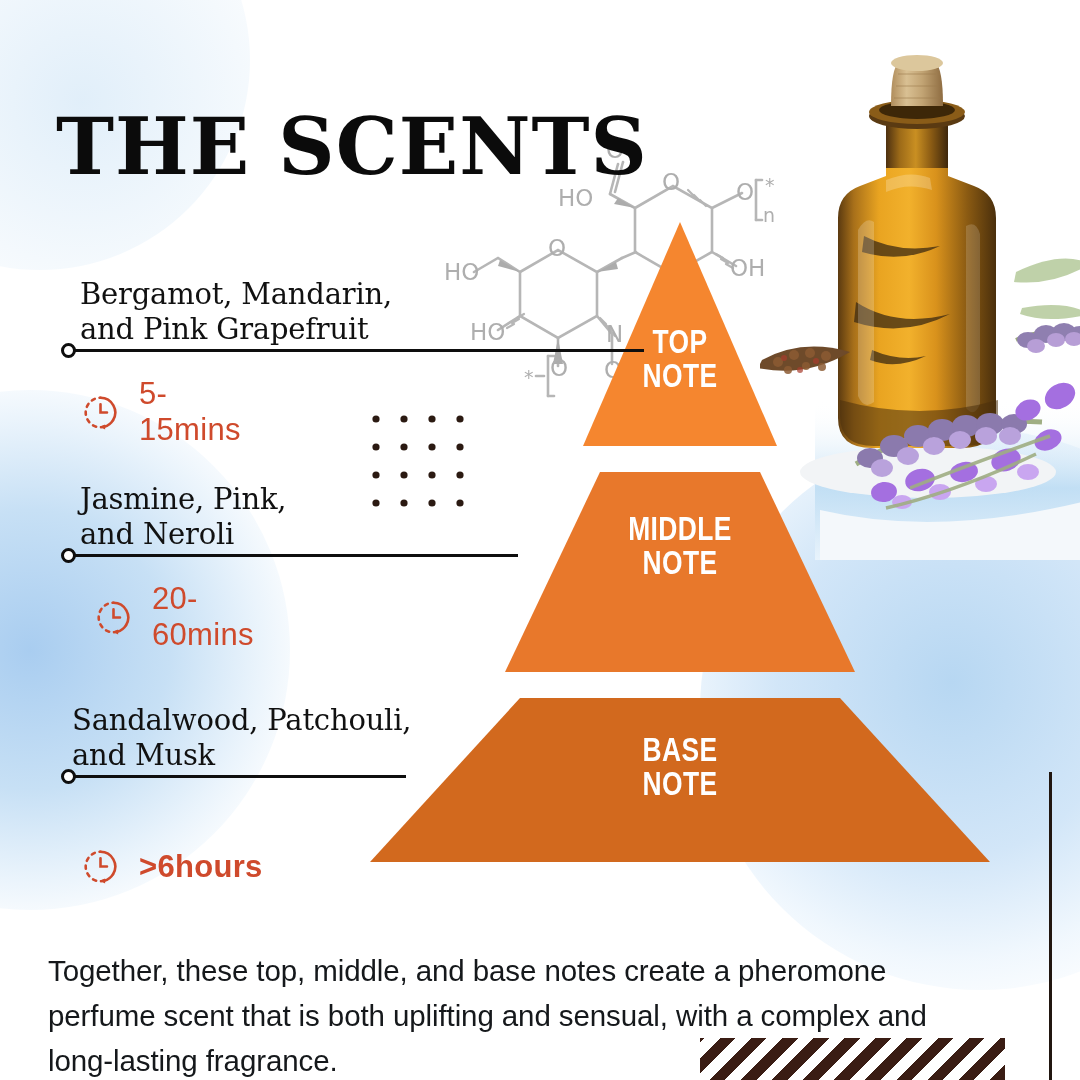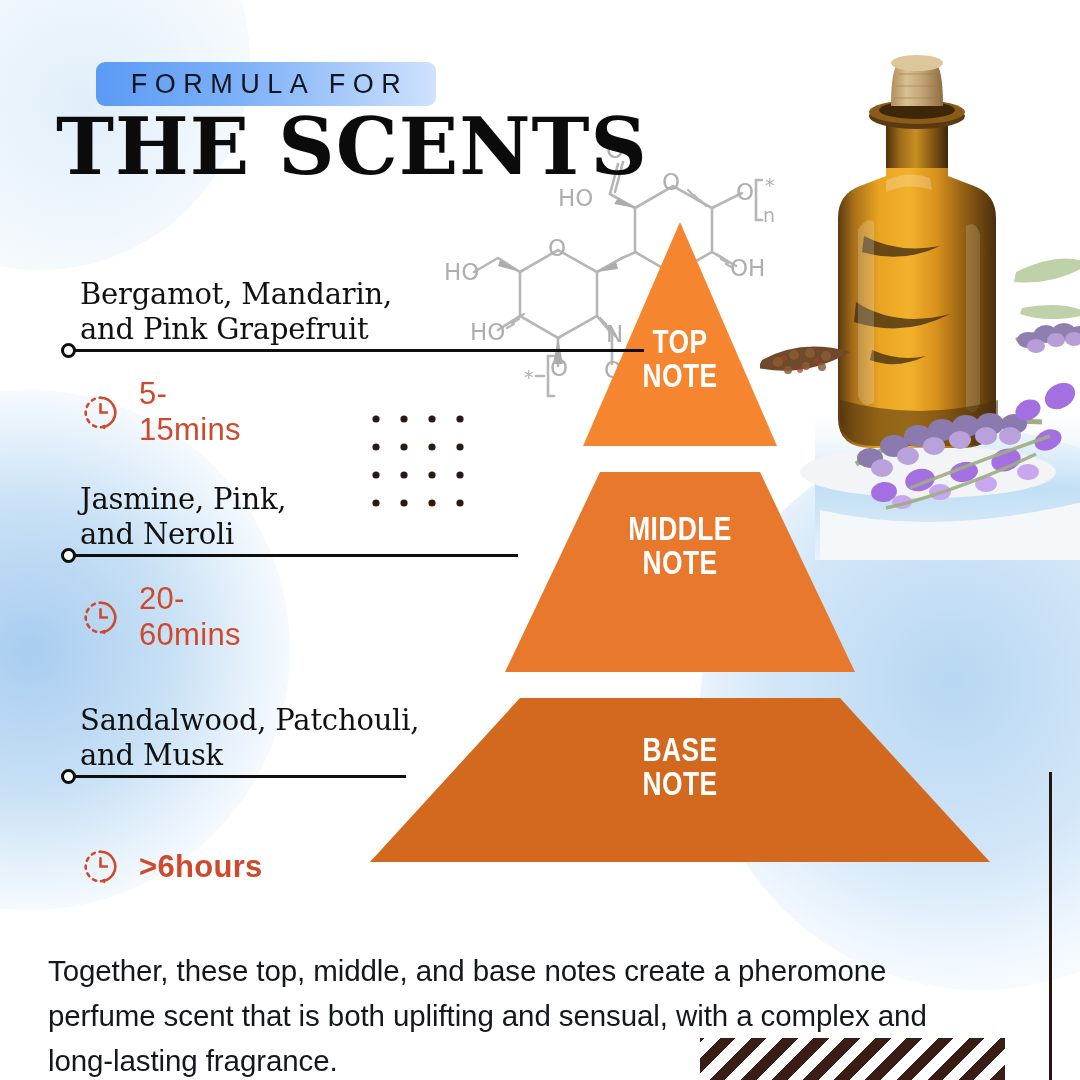--- a/index.html
+++ b/index.html
@@ -350,23 +350,20 @@
         <circle cx="32" cy="60" r="3.6"></circle>
         <circle cx="60" cy="60" r="3.6"></circle>
         <circle cx="88" cy="60" r="3.6"></circle>
       <circle cx="4" cy="88" r="3.6"></circle>
         <circle cx="32" cy="88" r="3.6"></circle>
         <circle cx="60" cy="88" r="3.6"></circle>
         <circle cx="88" cy="88" r="3.6"></circle>
     </g>
   </svg>
 
-  <div class="badge">
-    <span class="badge-text">FORMULA FOR</span>
-  </div>
   <h1 class="title">THE SCENTS</h1>
 
   <div class="row">
     <div class="row-names" style="position:absolute;left:80px;top:277px;width:520px;">Bergamot, Mandarin,
 and Pink Grapefruit</div>
     <div class="row-rule" style="left:66px;top:349px;width:578px;"></div>
     <div class="row-dot" style="left:61px;top:343px;"></div>
     <div class="row-time" style="left:82px;top:376px;">
       <svg class="clock-ico" viewBox="0 0 40 40">
         <g fill="none" stroke="#cf4a2c" stroke-width="2.8" stroke-linecap="round">
@@ -381,38 +378,38 @@
       </svg>
       <span>5-15mins</span>
     </div>
   </div>
 
   <div class="row">
     <div class="row-names" style="position:absolute;left:80px;top:482px;width:520px;">Jasmine, Pink,
 and Neroli</div>
     <div class="row-rule" style="left:66px;top:554px;width:452px;"></div>
     <div class="row-dot" style="left:61px;top:548px;"></div>
-    <div class="row-time" style="left:82px;top:581px;">
+    <div class="row-time" style="left:95px;top:581px;">
       <svg class="clock-ico" viewBox="0 0 40 40">
         <g fill="none" stroke="#cf4a2c" stroke-width="2.8" stroke-linecap="round">
           <path d="M20 4 a16 16 0 0 1 13.6 24.3"></path>
           <path d="M33.6 28.3 a16 16 0 0 1 -9.6 7.2"></path>
           <g stroke-dasharray="3.6 5.2">
             <path d="M24 35.5 a16 16 0 0 1 -20 -15.5 a16 16 0 0 1 16 -16"></path>
           </g>
           <path d="M20 11 v9 h7"></path>
         </g>
         <polygon points="25,33 19,35.5 25,38.5" fill="#cf4a2c"></polygon>
       </svg>
       <span>20-60mins</span>
     </div>
   </div>
 
   <div class="row">
-    <div class="row-names" style="position:absolute;left:80px;top:703px;width:560px;">Sandalwood, Patchouli,
+    <div class="row-names" style="position:absolute;left:72px;top:703px;width:560px;">Sandalwood, Patchouli,
 and Musk</div>
     <div class="row-rule" style="left:66px;top:775px;width:340px;"></div>
     <div class="row-dot" style="left:61px;top:769px;"></div>
     <div class="row-time" style="left:82px;top:848px;font-weight:bold;">
       <svg class="clock-ico" viewBox="0 0 40 40">
         <g fill="none" stroke="#cf4a2c" stroke-width="2.8" stroke-linecap="round">
           <path d="M20 4 a16 16 0 0 1 13.6 24.3"></path>
           <path d="M33.6 28.3 a16 16 0 0 1 -9.6 7.2"></path>
           <g stroke-dasharray="3.6 5.2">
             <path d="M24 35.5 a16 16 0 0 1 -20 -15.5 a16 16 0 0 1 16 -16"></path>

